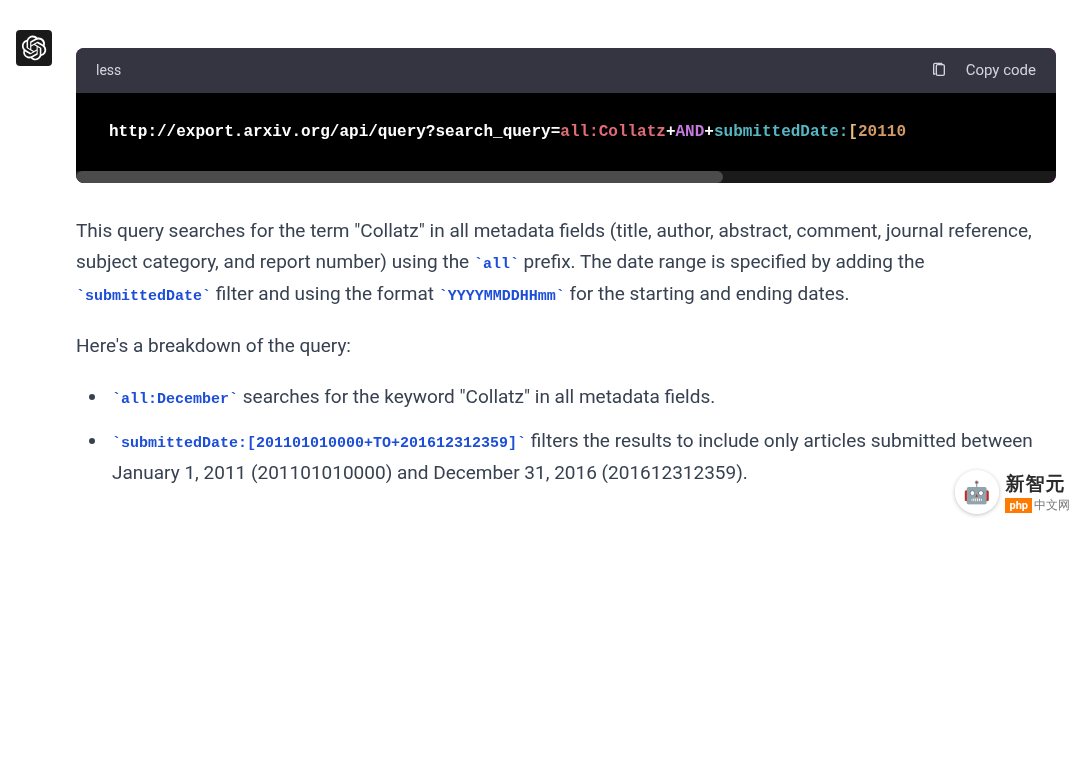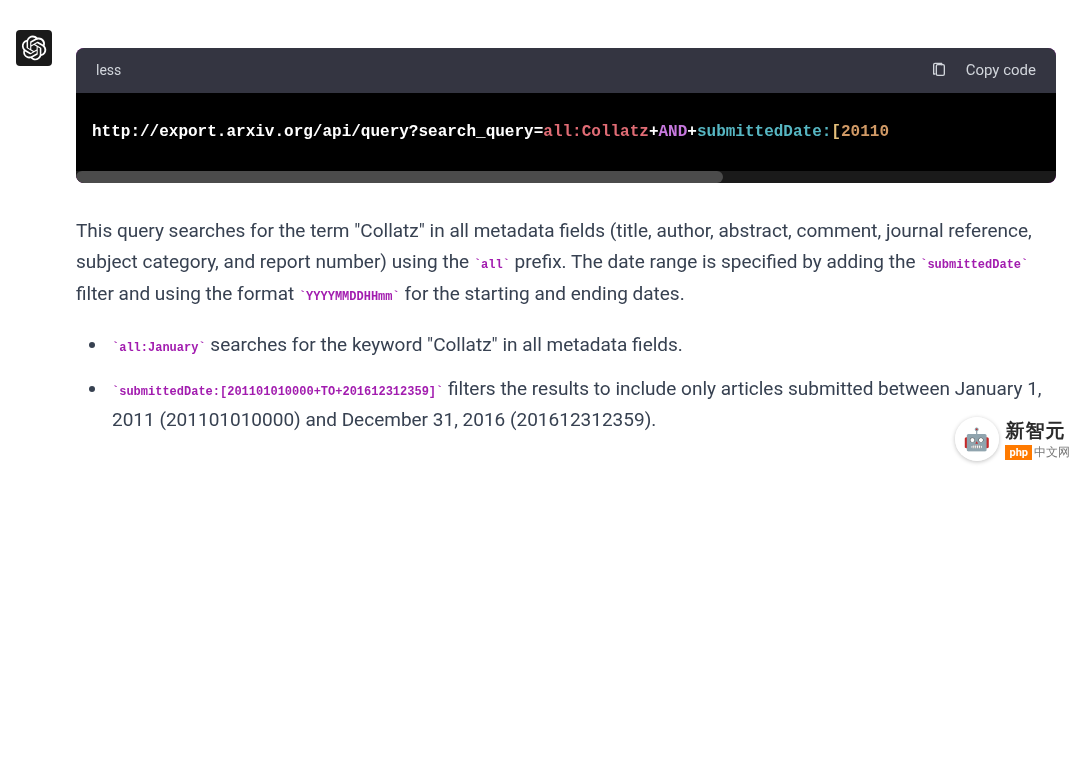--- a/index.html
+++ b/index.html
@@ -70,21 +70,21 @@
       gap: 19px;
       color: #d1d5db;
       cursor: pointer;
       font-size: 15px;
     }
     .copy-btn svg {
       width: 16px;
       height: 16px;
     }
     .code-body {
-      padding: 26px 16px;
+      padding: 26px 33px;
       background: #000000;
       overflow-x: auto;
       position: relative;
     }
     .code-body pre {
       font-family: "Consolas", "Monaco", "Courier New", monospace;
       font-size: 16px;
       font-weight: 600;
       white-space: nowrap;
       color: #ffffff;
@@ -105,22 +105,22 @@
     }
     .scroll-thumb {
       height: 100%;
       width: 66%;
       background: #4b4b4b;
       border-radius: 6px;
     }
     code.inline {
       font-family: "Consolas", "Monaco", "Courier New", monospace;
       font-weight: 700;
-      font-size: 12px;
-      color: #a21caf;
+      font-size: 15px;
+      color: #1d4ed8;
     }
     ul {
       list-style: disc;
       padding-left: 32px;
       margin-top: 6px;
     }
     li {
       margin-bottom: 12px;
       padding-left: 4px;
     }
@@ -192,24 +192,25 @@
       </div>
       <div class="scroll-track">
         <div class="scroll-thumb"></div>
       </div>
     </div>
 
     <p>
       <span>This query searches for the term "Collatz" in all metadata fields (title, author, abstract, comment, journal reference, subject category, and report number) using the </span><code class="inline">`all`</code><span> prefix. The date range is specified by adding the </span><code class="inline">`submittedDate`</code><span> filter and using the format </span><code class="inline">`YYYYMMDDHHmm`</code><span> for the starting and ending dates.</span>
     </p>
 
+    <p>Here's a breakdown of the query:</p>
 
     <ul>
       <li>
-        <code class="inline">`all:January`</code><span> searches for the keyword "Collatz" in all metadata fields.</span>
+        <code class="inline">`all:December`</code><span> searches for the keyword "Collatz" in all metadata fields.</span>
       </li>
       <li>
         <code class="inline">`submittedDate:[201101010000+TO+201612312359]`</code><span> filters the results to include only articles submitted between January 1, 2011 (201101010000) and December 31, 2016 (201612312359).</span>
       </li>
     </ul>
   </div>
 </div>
 
 <div class="watermark">
   <div class="wm-circle">🤖</div>

